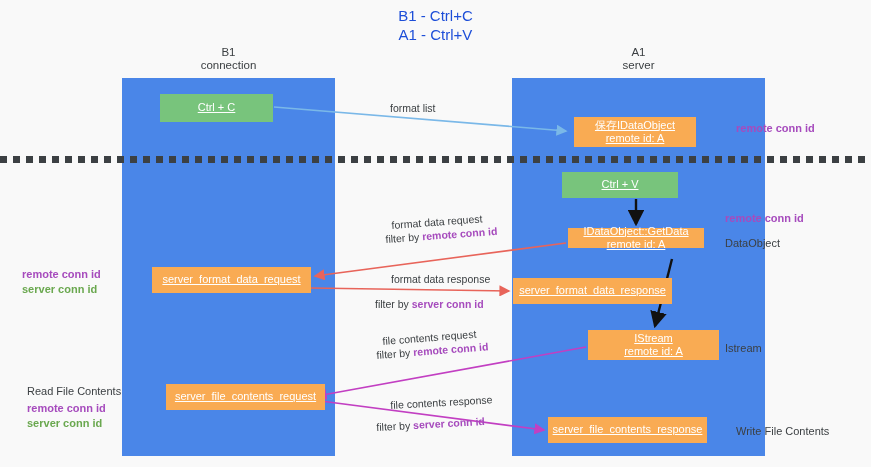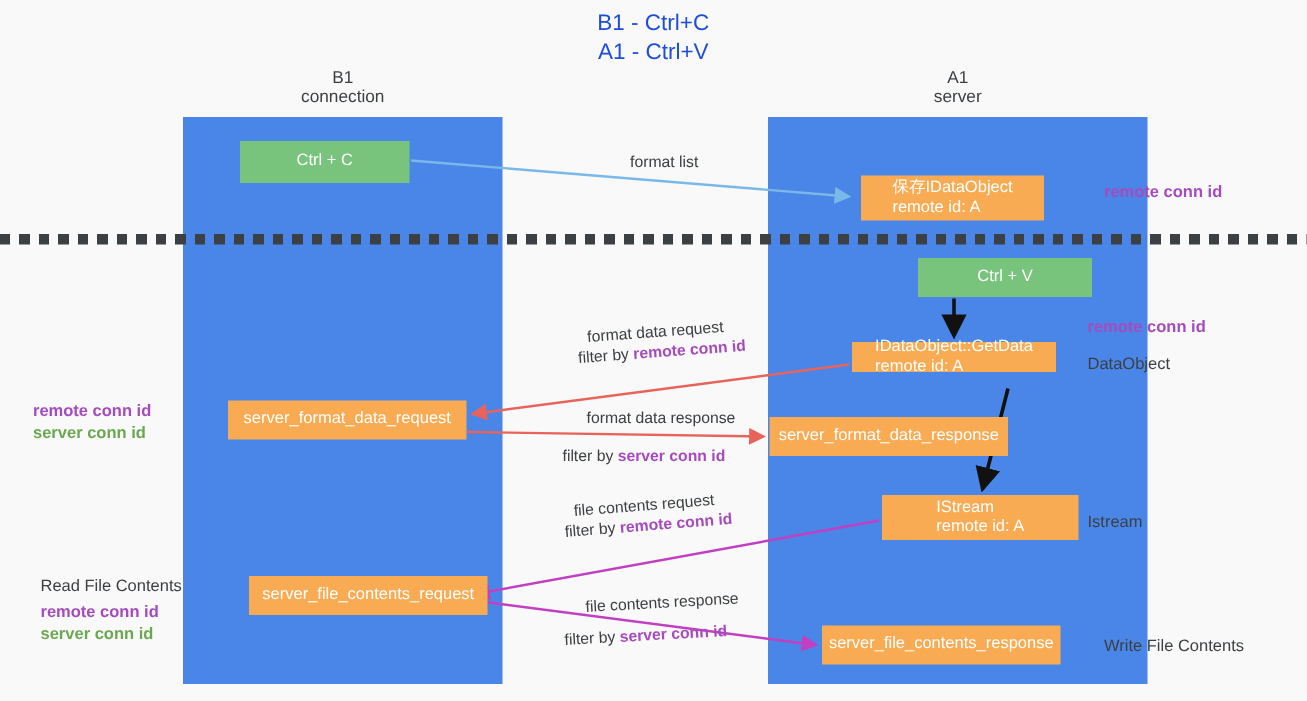--- a/index.html
+++ b/index.html
@@ -41,27 +41,27 @@
 
   
   #arrows{position:absolute;left:0;top:0;width:871px;height:467px;
           pointer-events:none;}
 
   
   .node{
     position:absolute;display:flex;flex-direction:column;
     align-items:center;justify-content:center;
     color:#ffffff;font-size:11px;line-height:13.5px;
-    white-space:pre-line;box-sizing:border-box;
+    text-align:center;white-space:pre-line;box-sizing:border-box;text-decoration:underline;
   }
   .node.green{background:#6aa84f;background:#76c06a;}
   .node.orange{background:#f9ab53;}
 
   #n-ctrlc{left:160px;top:94px;width:113px;height:28px;background:#78c47c;}
-  #n-ctrlv{left:612px;top:172px;width:116px;height:26px;background:#78c47c;}
+  #n-ctrlv{left:562px;top:172px;width:116px;height:26px;background:#78c47c;}
   #n-dataobj{left:574px;top:117px;width:122px;height:30px;}
   #n-getdata{left:568px;top:228px;width:136px;height:20px;}
   #n-istream{left:588px;top:330px;width:131px;height:30px;}
   #n-sfdreq{left:152px;top:267px;width:159px;height:26px;}
   #n-sfdres{left:513px;top:278px;width:159px;height:26px;}
   #n-sfcreq{left:166px;top:384px;width:159px;height:26px;}
   #n-sfcres{left:548px;top:417px;width:159px;height:26px;}
 
   
   .ann{position:absolute;font-size:11px;line-height:15px;color:#3c4043;}
@@ -75,21 +75,21 @@
   #a-write{left:736px;top:424px;}
   #a-left-ids{left:22px;top:267px;text-align:left;}
   #a-read{left:27px;top:384px;}
   #a-left-ids2{left:27px;top:401px;text-align:left;}
 
   
   .elabel{position:absolute;font-size:10.5px;line-height:14px;color:#3c4043;
           white-space:nowrap;}
   .elabel .purple,.elabel .green-t{font-weight:bold;}
 
-  #l-formatlist{left:420px;top:101px;text-align:center;}
+  #l-formatlist{left:390px;top:101px;text-align:center;}
   #l-fdreq{left:391px;top:218px;transform:rotate(-4.2deg);transform-origin:left top;}
   #l-fdreq2{left:385px;top:232px;transform:rotate(-4.2deg);transform-origin:left top;}
   #l-fdres{left:391px;top:272px;}
   #l-fdres2{left:375px;top:297px;}
   #l-fcreq{left:382px;top:334px;transform:rotate(-4.5deg);transform-origin:left top;}
   #l-fcreq2{left:376px;top:348px;transform:rotate(-4.5deg);transform-origin:left top;}
   #l-fcres{left:390px;top:398px;transform:rotate(-3.2deg);transform-origin:left top;}
   #l-fcres2{left:376px;top:420px;transform:rotate(-3.2deg);transform-origin:left top;}
 </style>
 </head>

